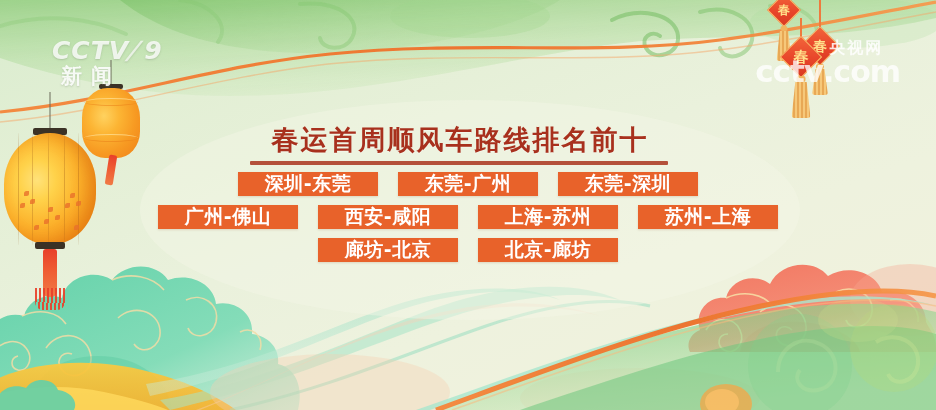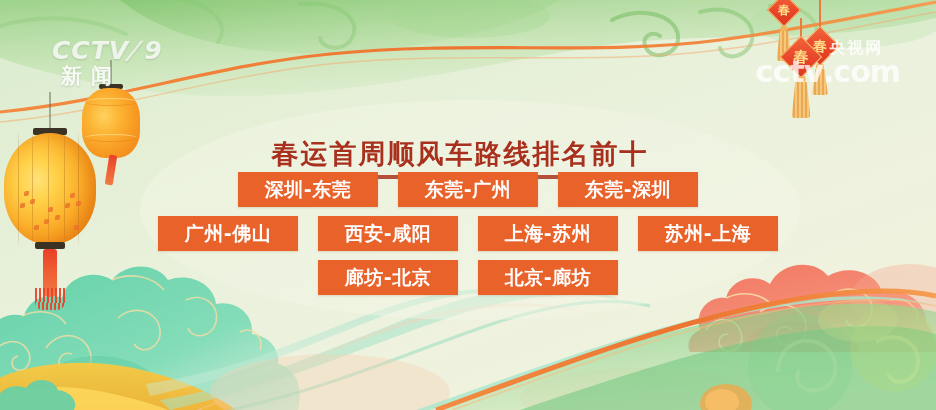--- a/index.html
+++ b/index.html
@@ -81,21 +81,21 @@
     font-size: 30px;
     font-weight: bold;
     letter-spacing: -1px;
   }
   #watermark .wm-en .big { font-size: 31px; }
 
   
   #title-block {
     position: absolute;
     left: 250px;
-    top: 140px;
+    top: 126px;
     width: 420px;
     z-index: 25;
     text-align: center;
   }
   #title-text {
     font-size: 27px;
     font-weight: bold;
     color: #a8301d;
     letter-spacing: 2px;
     line-height: 1.05;
@@ -119,21 +119,21 @@
     z-index: 25;
   }
   .route-row {
     display: flex;
     justify-content: center;
     gap: 20px;
     margin-bottom: 9px;
   }
   .route-chip {
     width: 140px;
-    height: 35px;
+    height: 24px;
     background: #e8622a;
     color: #ffffff;
     font-size: 19px;
     font-weight: bold;
     letter-spacing: 0.5px;
     display: flex;
     align-items: center;
     justify-content: center;
     box-shadow: 0 1px 2px rgba(140,80,40,0.18);
     white-space: nowrap;

